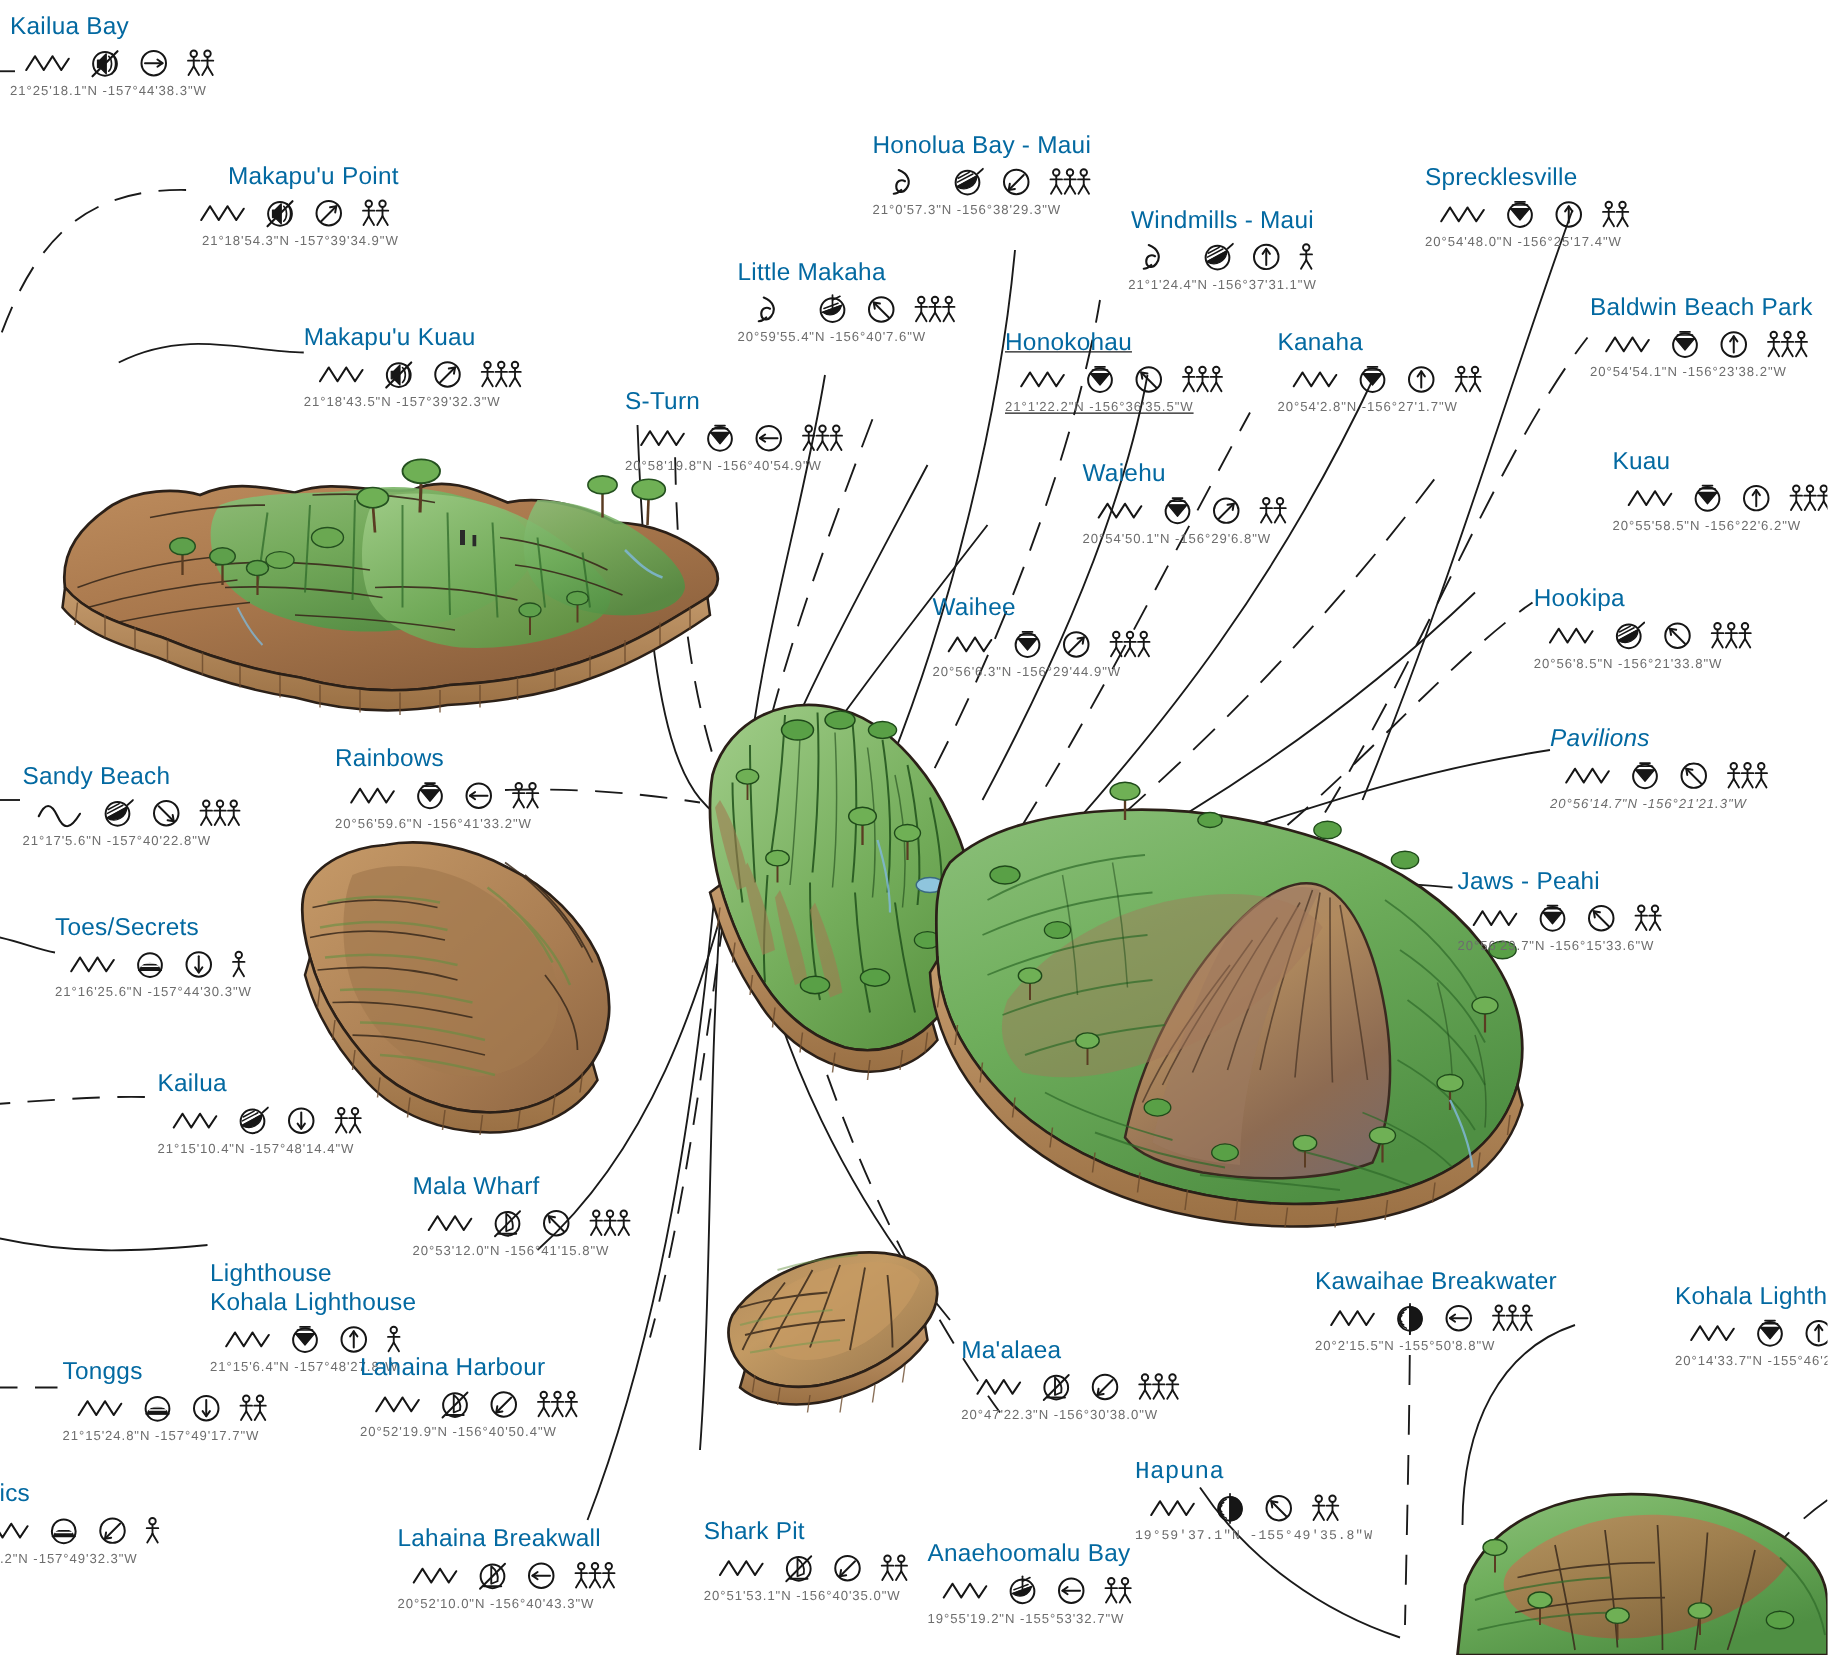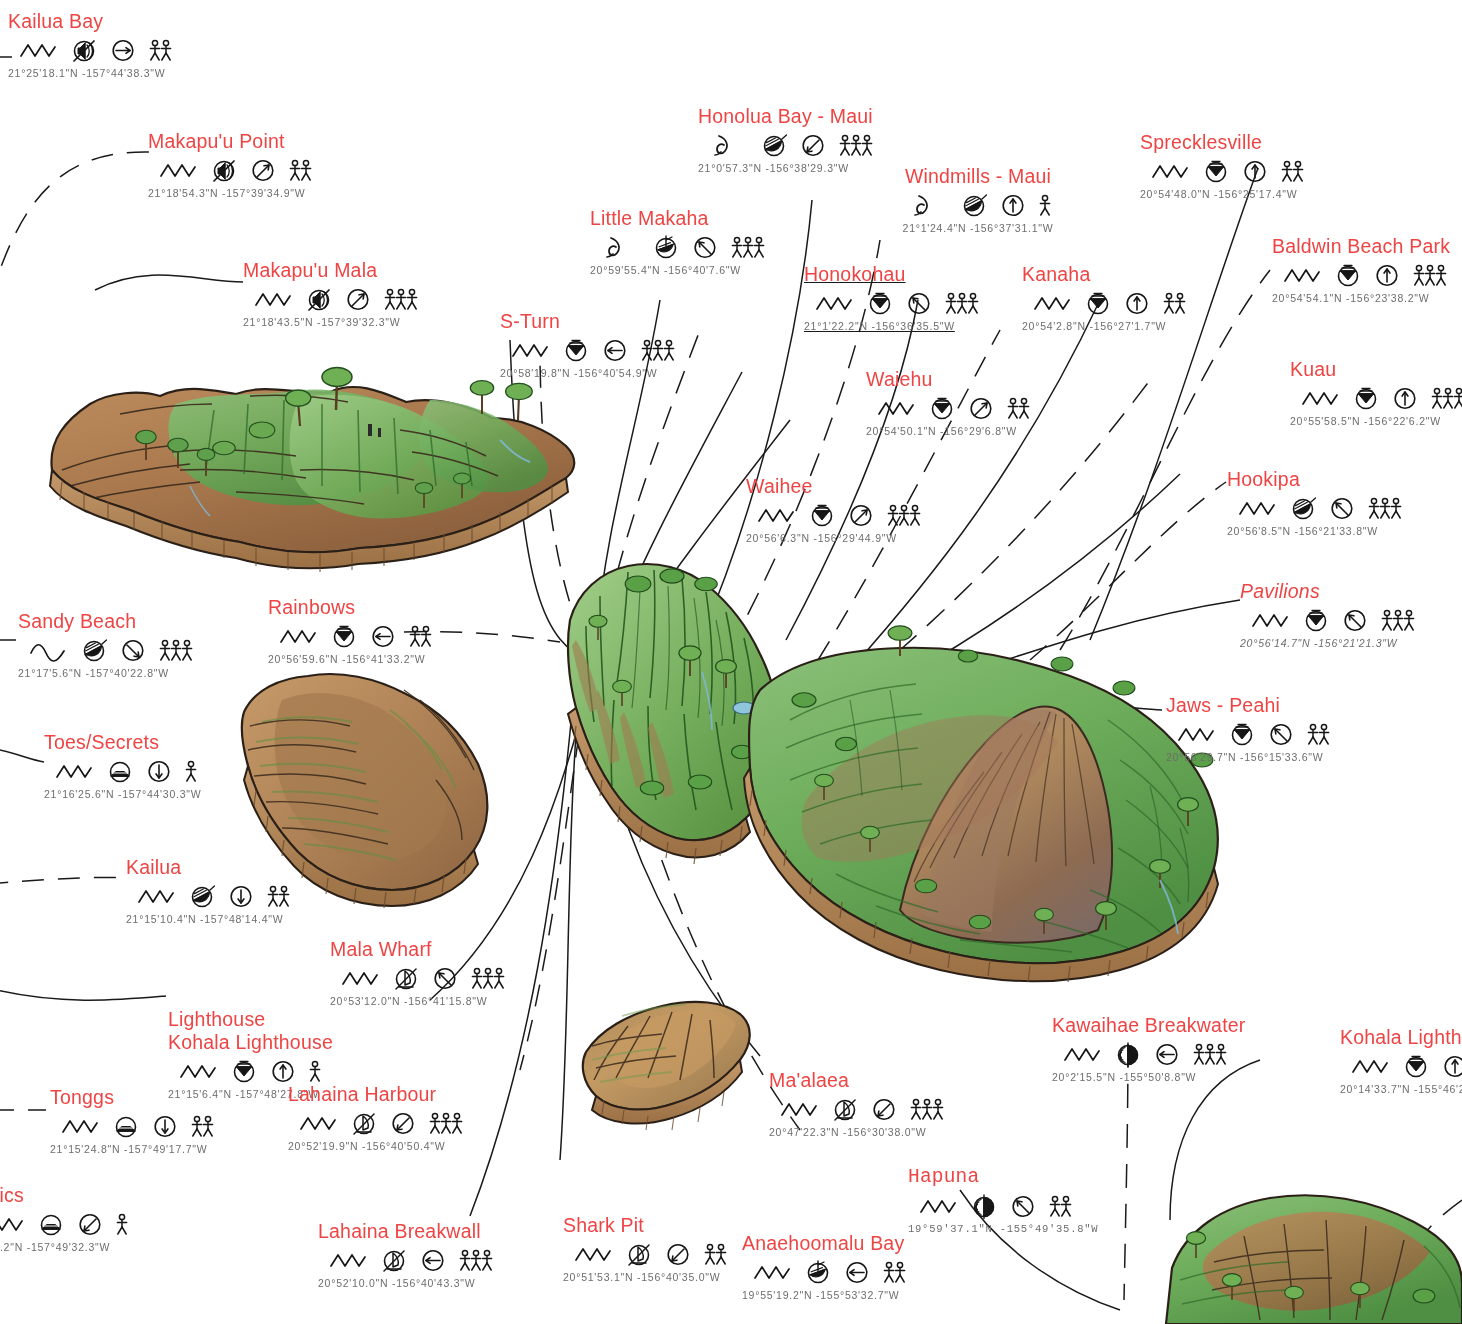--- a/index.html
+++ b/index.html
@@ -24,21 +24,21 @@
 
   
   .spot {
     position: absolute;
     white-space: nowrap;
   }
   .spot-name {
     font-size: 19.5px;
     font-weight: 400;
     letter-spacing: 0.2px;
-    color: #ef4444;
+    color: #0369a1;
     line-height: 1.18;
     margin: 0 0 3px 0;
   }
   .spot-name.two-line { line-height: 1.18; margin-top: 36px; }
   .spot-icons {
     display: flex;
     align-items: center;
     gap: 13px;
     height: 28px;
     margin: 1px 0 3px 1px;
@@ -643,21 +643,21 @@
           <path d="M6,16 L10.2,23" fill="none" stroke="#161616" stroke-width="1.5" stroke-linecap="round" stroke-linejoin="round"></path>
           <circle cx="17" cy="6" r="2.6" fill="none" stroke="#161616" stroke-width="1.5"></circle>
           <path d="M17,9 L17,16" fill="none" stroke="#161616" stroke-width="1.5" stroke-linecap="round" stroke-linejoin="round"></path>
           <path d="M12.4,11.5 L21.6,11.5" fill="none" stroke="#161616" stroke-width="1.5" stroke-linecap="round" stroke-linejoin="round"></path>
           <path d="M17,16 L12.8,23" fill="none" stroke="#161616" stroke-width="1.5" stroke-linecap="round" stroke-linejoin="round"></path>
           <path d="M17,16 L21.2,23" fill="none" stroke="#161616" stroke-width="1.5" stroke-linecap="round" stroke-linejoin="round"></path>
         </svg>
       </div>
       <div class="spot-coords">21°25'18.1"N  -157°44'38.3"W</div>
     </div>
-    <div class="spot ind-1" style="left: 148px; top: 130px;">
+    <div class="spot ind-1" style="left: 148px; top: 130px; text-align: right;">
       <div class="spot-name">Makapu'u Point</div>
       <div class="spot-icons">
         <svg width="40" height="24" viewBox="0 0 40 24" class="icon">
           <path d="M3,18 L10,7 L17,18 L24,7 L31,18 L37,9" fill="none" stroke="#161616" stroke-width="1.7" stroke-linecap="round" stroke-linejoin="round"></path>
         </svg>
         <svg width="26" height="26" viewBox="0 0 26 26" class="icon">
           <circle cx="13" cy="14" r="9.5" fill="none" stroke="#161616" stroke-width="1.6"></circle>
           <path d="M14,6 L9,11 L7,11 L7,17 L9,17 L14,22 Z" fill="#161616" stroke="#161616" stroke-width="1" stroke-linecap="round" stroke-linejoin="round"></path>
           <path d="M16,8 C19,11 19,17 16,20" fill="none" stroke="#161616" stroke-width="1.3" stroke-linecap="round" stroke-linejoin="round"></path>
           <path d="M18.5,6 C22.5,10.5 22.5,17.5 18.5,22" fill="none" stroke="#161616" stroke-width="1.3" stroke-linecap="round" stroke-linejoin="round"></path>
@@ -677,21 +677,21 @@
           <circle cx="17" cy="6" r="2.6" fill="none" stroke="#161616" stroke-width="1.5"></circle>
           <path d="M17,9 L17,16" fill="none" stroke="#161616" stroke-width="1.5" stroke-linecap="round" stroke-linejoin="round"></path>
           <path d="M12.4,11.5 L21.6,11.5" fill="none" stroke="#161616" stroke-width="1.5" stroke-linecap="round" stroke-linejoin="round"></path>
           <path d="M17,16 L12.8,23" fill="none" stroke="#161616" stroke-width="1.5" stroke-linecap="round" stroke-linejoin="round"></path>
           <path d="M17,16 L21.2,23" fill="none" stroke="#161616" stroke-width="1.5" stroke-linecap="round" stroke-linejoin="round"></path>
         </svg>
       </div>
       <div class="spot-coords">21°18'54.3"N  -157°39'34.9"W</div>
     </div>
     <div class="spot ind-1" style="left: 243px; top: 259px;">
-      <div class="spot-name">Makapu'u Mala</div>
+      <div class="spot-name">Makapu'u Kuau</div>
       <div class="spot-icons">
         <svg width="40" height="24" viewBox="0 0 40 24" class="icon">
           <path d="M3,18 L10,7 L17,18 L24,7 L31,18 L37,9" fill="none" stroke="#161616" stroke-width="1.7" stroke-linecap="round" stroke-linejoin="round"></path>
         </svg>
         <svg width="26" height="26" viewBox="0 0 26 26" class="icon">
           <circle cx="13" cy="14" r="9.5" fill="none" stroke="#161616" stroke-width="1.6"></circle>
           <path d="M14,6 L9,11 L7,11 L7,17 L9,17 L14,22 Z" fill="#161616" stroke="#161616" stroke-width="1" stroke-linecap="round" stroke-linejoin="round"></path>
           <path d="M16,8 C19,11 19,17 16,20" fill="none" stroke="#161616" stroke-width="1.3" stroke-linecap="round" stroke-linejoin="round"></path>
           <path d="M18.5,6 C22.5,10.5 22.5,17.5 18.5,22" fill="none" stroke="#161616" stroke-width="1.3" stroke-linecap="round" stroke-linejoin="round"></path>
           <path d="M3,24 L23,4" fill="none" stroke="#161616" stroke-width="1.7" stroke-linecap="round" stroke-linejoin="round"></path>

